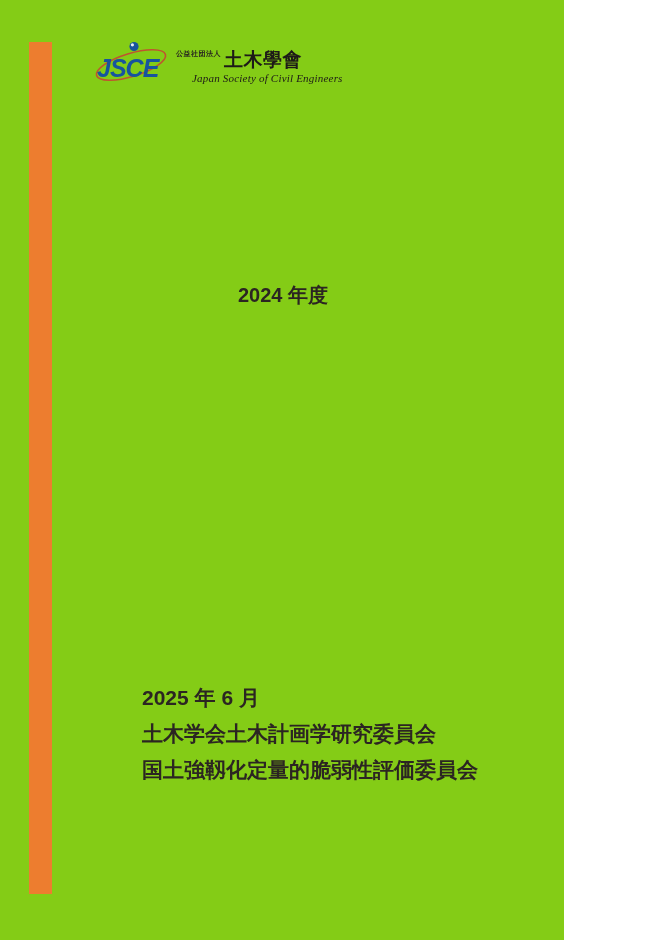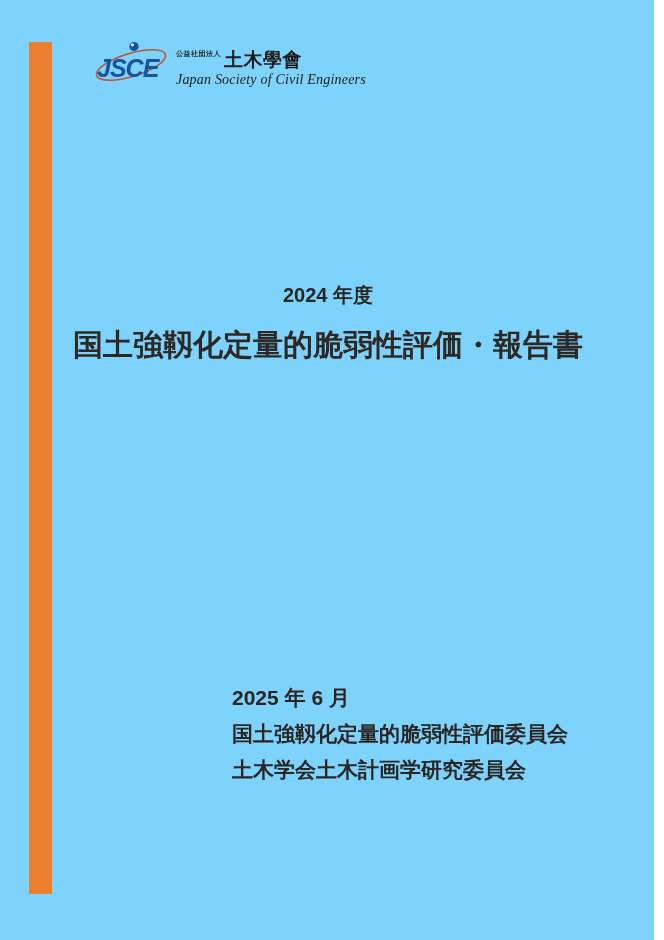--- a/index.html
+++ b/index.html
@@ -3,23 +3,23 @@
 <meta charset="utf-8">
 <style>
   html, body {
     margin: 0;
     padding: 0;
     background: #ffffff;
     font-family: "Liberation Sans", sans-serif;
   }
   .page {
     position: relative;
-    width: 654px;
+    width: 564px;
     height: 940px;
-    background: #7dd3fc;
+    background: #84cc16;
     overflow: hidden;
     color: #2b2522;
   }
   .accent-bar {
     position: absolute;
     left: 29px;
     top: 42px;
     width: 23px;
     height: 852px;
     background: #ED7D2F;
@@ -55,26 +55,27 @@
   }
   .logo-org-kanji {
     font-size: 19px;
     font-weight: bold;
     font-family: "Liberation Serif", serif;
     color: #1d1a18;
     margin-left: 3px;
     letter-spacing: 0.5px;
   }
   .logo-english {
-    font-size: 14px;
+    font-size: 11px;
     font-style: italic;
     font-family: "Liberation Serif", serif;
     color: #1d1a18;
     margin-top: 3px;
     letter-spacing: 0.2px;
+    margin-left: 16px;
   }
   .title-block {
     position: absolute;
     left: 10px;
     right: 8px;
     top: 284px;
     text-align: center;
   }
   .fiscal-year {
     font-size: 20px;
@@ -119,22 +120,21 @@
       <div class="logo-kanji-row">
         <span class="logo-org-type">公益社団法人</span>
         <span class="logo-org-kanji">土木學會</span>
       </div>
       <div class="logo-english">Japan Society of Civil Engineers</div>
     </div>
   </div>
 
   <div class="title-block">
     <div class="fiscal-year">2024 年度</div>
-    <div class="report-title">国土強靱化定量的脆弱性評価・報告書</div>
   </div>
 
   <div class="footer-block">
     <div>2025 年 6 月</div>
+    <div>土木学会土木計画学研究委員会</div>
     <div>国土強靱化定量的脆弱性評価委員会</div>
-    <div>土木学会土木計画学研究委員会</div>
   </div>
 
 </div>
 
 </body></html>

